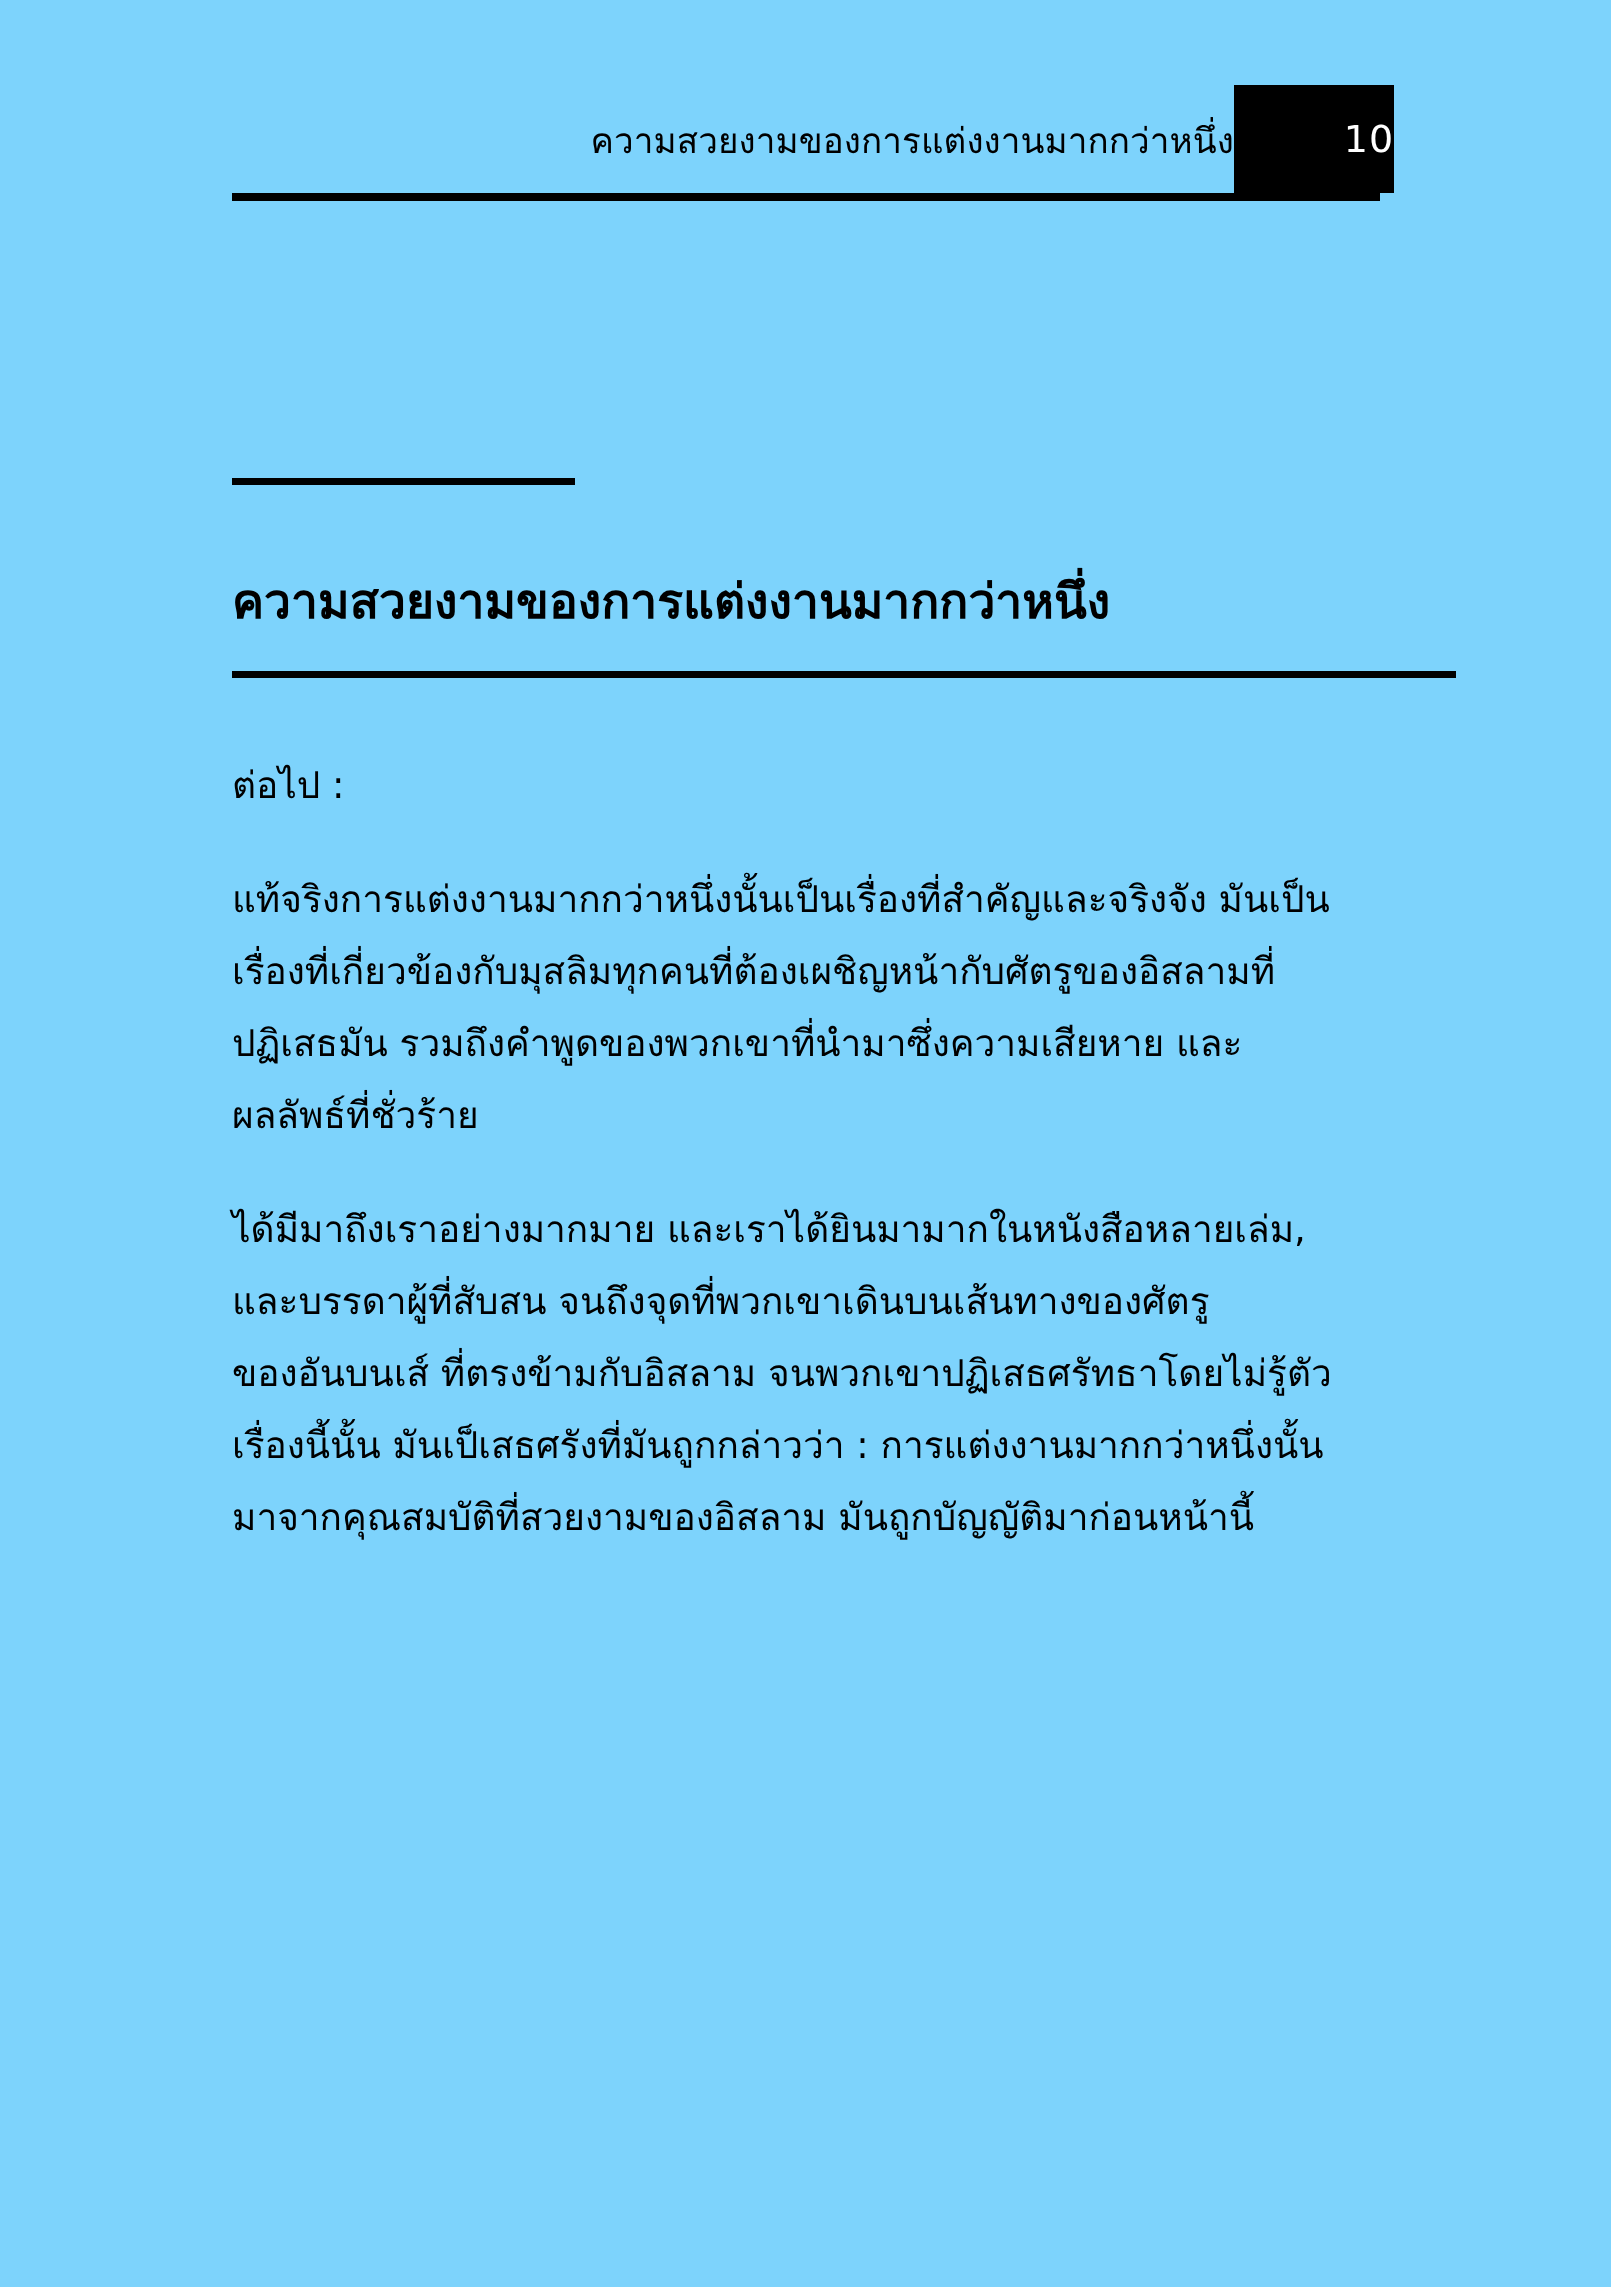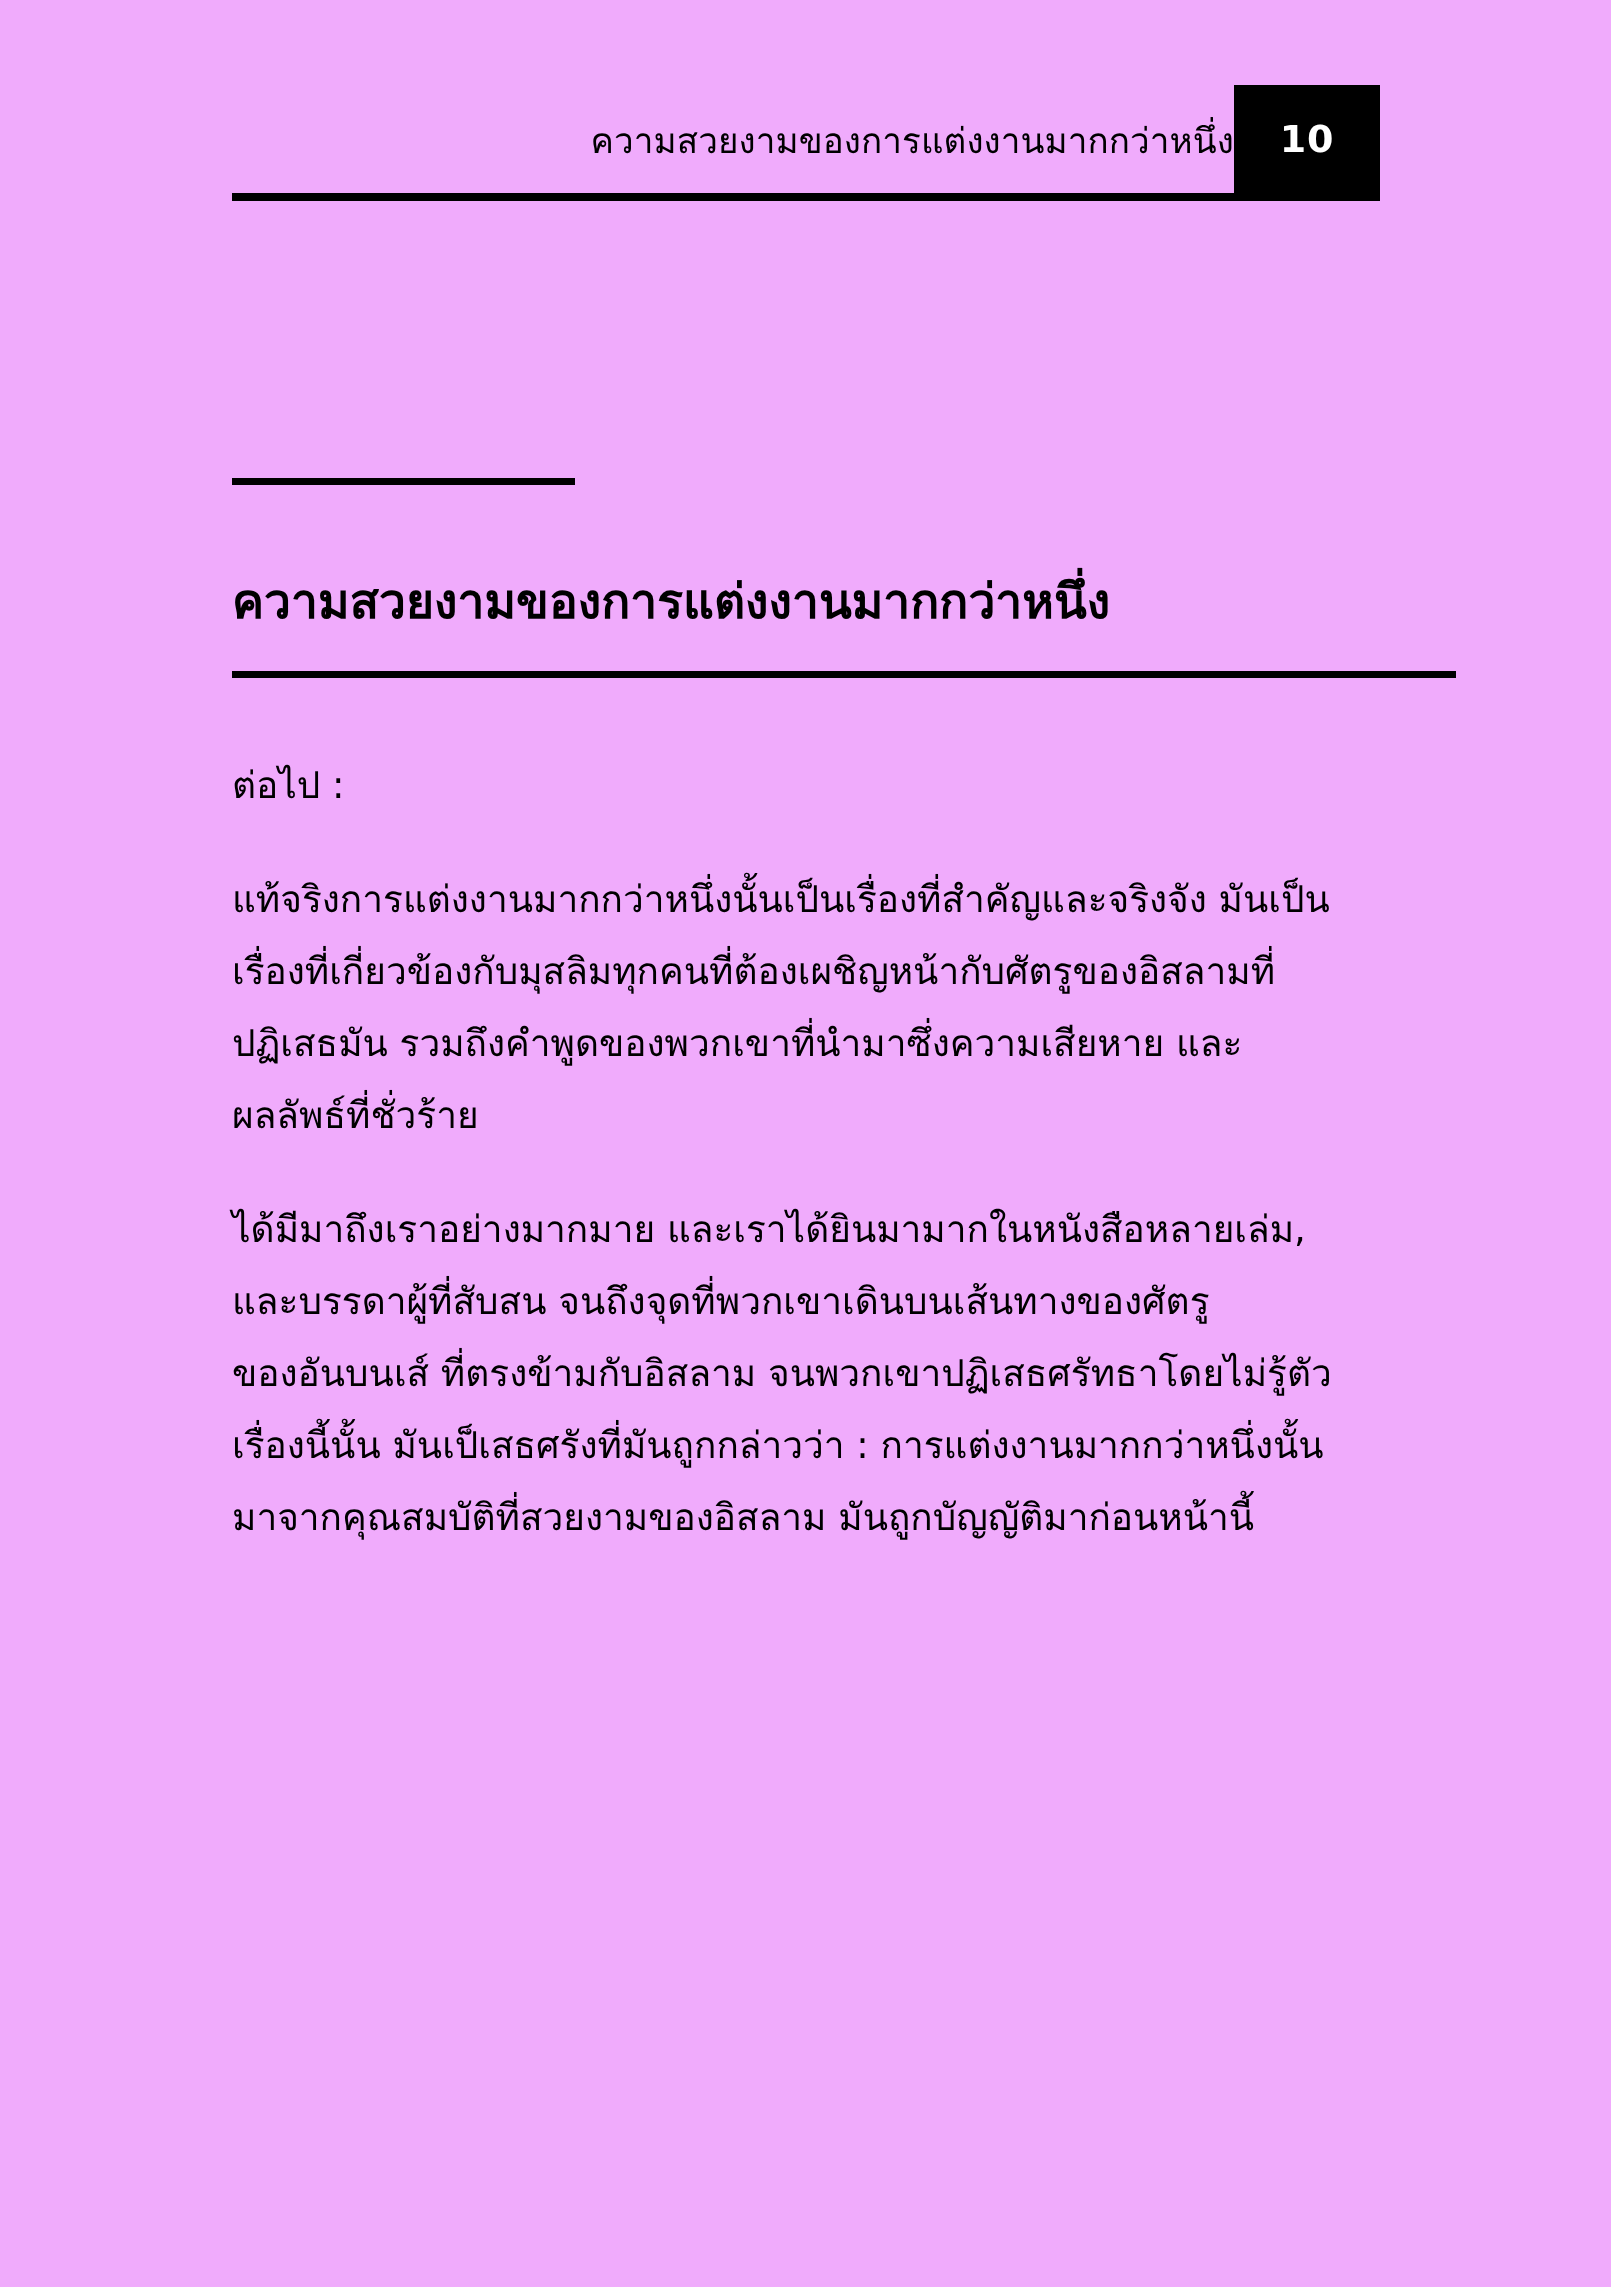--- a/index.html
+++ b/index.html
@@ -13,21 +13,21 @@
     font-family: "DejaVu Sans", "Liberation Sans", sans-serif;
     color: #000000;
     -webkit-font-smoothing: antialiased;
   }
 
   .page {
     position: relative;
     width: 1611px;
     height: 2288px;
     overflow: hidden;
-    background: #f0abfc;
+    background: #7dd3fc;
   }
 
   
   .running-header {
     position: absolute;
     left: 0;
     top: 118px;
     width: 1611px;
     height: 92px;
   }
@@ -38,29 +38,29 @@
     font-size: 35px;
     line-height: 1.35;
     font-weight: 400;
     white-space: nowrap;
     letter-spacing: 0.1px;
   }
   .page-number-box {
     position: absolute;
     left: 1234px;
     top: -33px;
-    width: 146px;
+    width: 160px;
     height: 108px;
     background: #000000;
     color: #ffffff;
     display: flex;
     align-items: center;
-    justify-content: center;
+    justify-content: flex-end;
     font-size: 38px;
-    font-weight: 700;
+    font-weight: 400;
     letter-spacing: 0.9px;
   }
   .header-rule {
     position: absolute;
     left: 232px;
     top: 75px;
     width: 1148px;
     height: 8.3px;
     background: #000000;
   }

